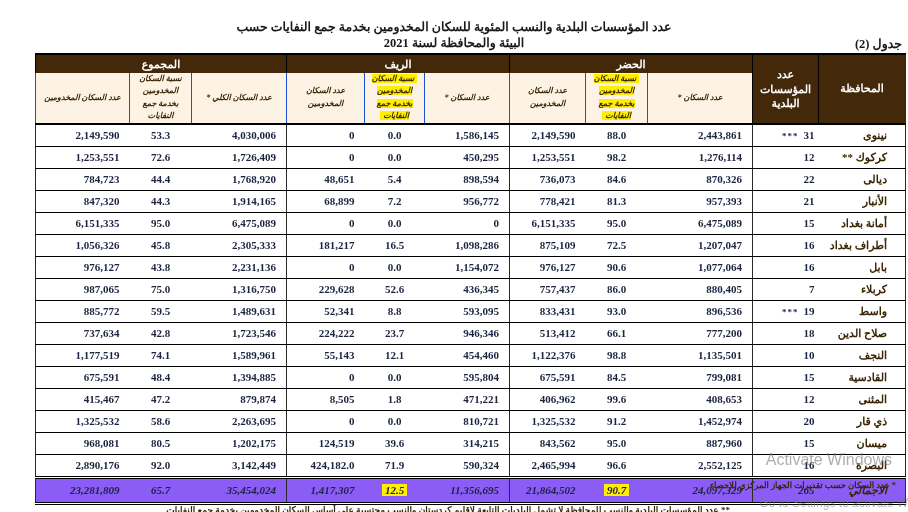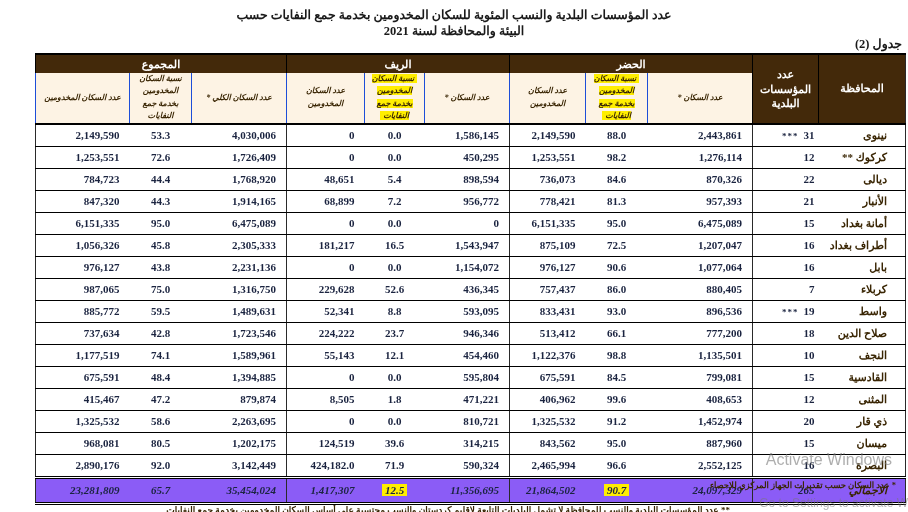--- a/index.html
+++ b/index.html
@@ -1,19 +1,19 @@
 <!DOCTYPE html>
 <html lang="ar"><head>
 <meta charset="utf-8">
 <style>
   html,body{margin:0;padding:0;background:#fff;}
   #page{position:relative;width:908px;height:512px;background:#ffffff;overflow:hidden;
         font-family:"Liberation Serif", serif;color:#1b2440;}
   
-  #title{position:absolute;top:8px;left:0;right:0;margin:0 auto;max-width:450px;
+  #title{position:absolute;top:8px;left:0;right:0;margin:12px auto;max-width:450px;
          text-align:center;font-size:12.5px;font-weight:bold;color:#1a1a1a;line-height:1.25;}
   #table-label{position:absolute;top:36px;right:6px;font-size:12.5px;font-weight:bold;color:#1a1a1a;}
   
   table{position:absolute;top:53px;left:35px;width:870px;border-collapse:collapse;table-layout:fixed;
         border-top:2px solid #000;border-left:1px solid #2a2a2a;border-right:1px solid #2a2a2a;}
   th,td{font-weight:bold;padding:0 4px;overflow:hidden;}
   thead tr.grp th{background:#43290a;color:#ffffff;font-size:11px;height:18px;border-left:1px solid #000;}
   thead th.brown{background:#43290a;color:#ffffff;vertical-align:middle;text-align:center;border-left:1px solid #000;}
   thead th.inst-h{font-size:10px;white-space:pre-line;line-height:1.3;}
   thead tr.sub th{background:#fdf3e4;color:#3a2604;font-size:8px;height:44px;vertical-align:middle;
@@ -148,21 +148,21 @@
           <td class="num">6,475,089</td>
           <td class="pct">95.0</td>
           <td class="num">6,151,335</td>
         </tr>
         <tr>
           <td class="c-name">أطراف بغداد</td>
           <td class="c-inst vl"><span>16</span></td>
           <td class="num">1,207,047</td>
           <td class="pct">72.5</td>
           <td class="num vl">875,109</td>
-          <td class="num">1,543,947</td>
+          <td class="num">1,098,286</td>
           <td class="pct">16.5</td>
           <td class="num vl">181,217</td>
           <td class="num">2,305,333</td>
           <td class="pct">45.8</td>
           <td class="num">1,056,326</td>
         </tr>
         <tr>
           <td class="c-name">بابل</td>
           <td class="c-inst vl"><span>16</span></td>
           <td class="num">1,077,064</td>

